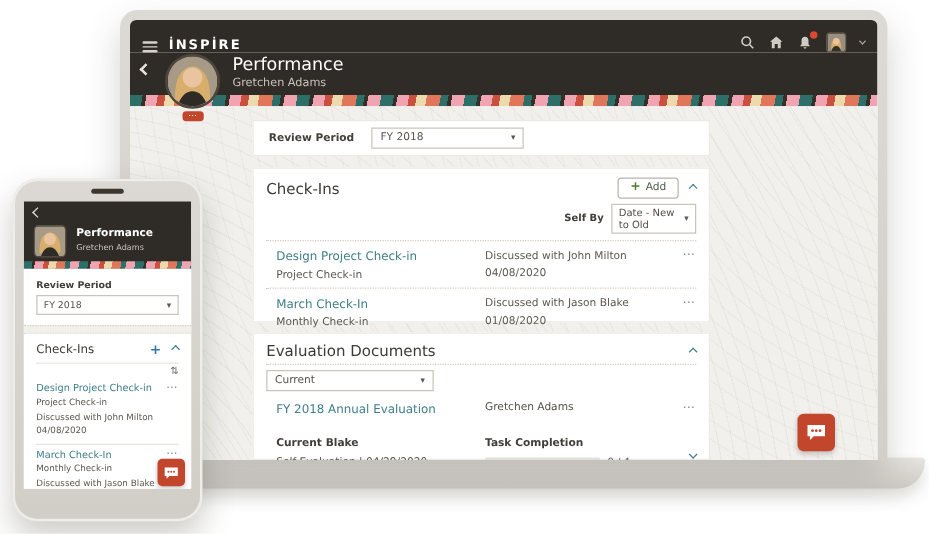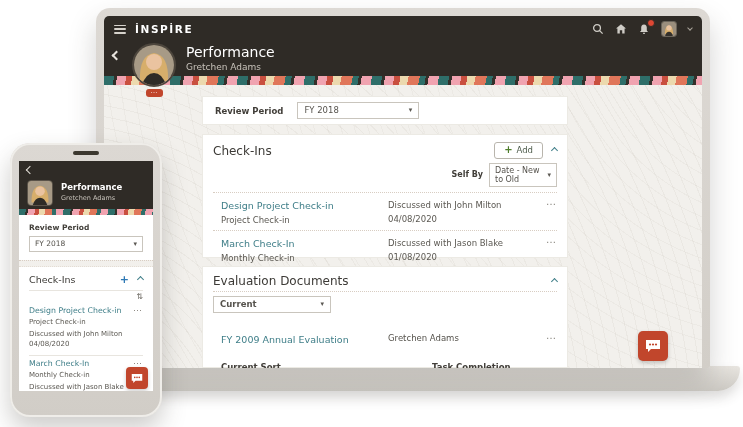--- a/index.html
+++ b/index.html
@@ -11,21 +11,21 @@
   .laptop-frame { position:absolute; left:96px; top:8px; width:614px; height:360px;
     background:linear-gradient(#ddd9d4,#d2cec8); border-radius:14px 14px 2px 2px;
     box-shadow:0 14px 28px rgba(60,55,48,.22); }
   .laptop-base { position:absolute; left:128px; top:366px; width:612px; height:25px;
     background:linear-gradient(#e8e5e0,#cdcac4); border-radius:3px 6px 44px 16px;
     box-shadow:0 7px 12px rgba(60,55,48,.16); }
   .screen { position:absolute; left:8px; top:8px; width:598px; height:352px;
     background:#fff; overflow:hidden; border-radius:5px 5px 0 0; }
 
   
-  .topbar { height:26px; background:var(--header_bg); display:flex; align-items:center;
+  .topbar { height:26px; background:var(--header_bg); display:flex; align-items:flex-end;
     padding:0 10px; gap:9px; position:relative; z-index:5; }
   .hamburger { width:12px; height:9px; display:flex; flex-direction:column; justify-content:space-between; cursor:pointer; }
   .hamburger i { display:block; height:1.6px; background:#d6d2cb; border-radius:1px; }
   .logo { color:#fff; font-size:10.5px; font-weight:bold; letter-spacing:1.6px; }
   .tb-right { margin-left:auto; display:flex; align-items:center; gap:11px; }
   .tb-icon { width:12px; height:12px; display:block; }
   .tb-icon svg { width:100%; height:100%; display:block; }
   .bell-wrap { position:relative; }
   .badge-dot { position:absolute; top:-4px; right:-5px; width:8px; height:8px;
     background:var(--badge_red); border-radius:50%; border:1px solid #2f2b26; }
@@ -86,29 +86,29 @@
   .ci-row { position:relative; padding:7px 10px 6px 18px; height:37px; }
   .link { color:var(--link_teal); cursor:pointer; }
   .ci-title { font-size:9.5px; }
   .ci-sub { font-size:8.5px; color:#5b5852; margin-top:4px; }
   .ci-mid { position:absolute; left:185px; top:7px; font-size:8.5px; color:#5b5852; }
   .ci-mid .line2 { margin-top:4px; }
   .ellipsis { position:absolute; right:10px; top:3px; color:#8a867e; font-size:10px;
     letter-spacing:1px; cursor:pointer; }
 
   .pd-card { top:181px; height:102px; }
-  .filter-select { width:118px; margin:4px 10px 14px;font-weight:bold; }
+  .filter-select { width:134px; margin:4px 10px 2px; }
   .doc-row { position:relative; padding:7px 10px 0 18px; height:30px; }
   .doc-title { font-size:9.5px; }
   .doc-mid { position:absolute; left:185px; top:6px; font-size:8.5px; color:#55524c; }
   .doc-mid .line2 { margin-top:4px; color:#55524c; }
   .task-row { position:relative; padding:5px 10px 0 18px; }
   .task-col-label { font-size:8.5px; font-weight:bold; color:#413e39; }
   .task-col-val { font-size:8.5px; color:#5b5852; margin-top:5px; }
-  .task-mid { position:absolute; left:185px; top:5px;margin-left:44px; }
+  .task-mid { position:absolute; left:185px; top:5px; }
   .progress-line { display:flex; align-items:center; gap:6px; margin-top:5px; }
   .progress-track { width:92px; height:7px; background:#e3e0d9; border-radius:1px; overflow:hidden; }
   .progress-fill { height:100%; background:#aebfae; }
   .prog-text { font-size:8px; color:#5b5852; }
   .task-chev { position:absolute; right:10px; top:16px; }
 
   .chat-fab { position:absolute; width:30px; height:30px; background:var(--chat_orange);
     border-radius:5px; display:flex; align-items:center; justify-content:center; cursor:pointer;
     box-shadow:0 2px 4px rgba(0,0,0,.2); }
   .chat-fab svg { width:16px; height:14px; }
@@ -271,28 +271,28 @@
           <div class="card-head">
             <span class="card-title">Evaluation Documents</span>
             <span class="chev up head-chev" style="margin-left:auto"></span>
           </div>
           <div class="divider"></div>
           <div class="select filter-select">
             <span>Current</span>
             <span class="sel-caret">▾</span>
           </div>
           <div class="doc-row">
-            <div class="doc-title link">FY 2009 Annual Evaluation</div>
+            <div class="doc-title link">FY 2018 Annual Evaluation</div>
             <div class="doc-mid">
               <div>Gretchen Adams</div>
             </div>
             <span class="ellipsis">…</span>
           </div>
           <div class="task-row">
-            <div class="task-col-label">Current Sort</div>
+            <div class="task-col-label">Current Blake</div>
             <div class="task-col-val">Self Evaluation | 04/29/2020</div>
             <div class="task-mid">
               <div class="task-col-label">Task Completion</div>
               <div class="progress-line">
                 <span class="progress-track"><span class="progress-fill" style="width:0%"></span></span>
                 <span class="prog-text">0 / 4</span>
               </div>
             </div>
             <span class="chev down task-chev"></span>
           </div>

